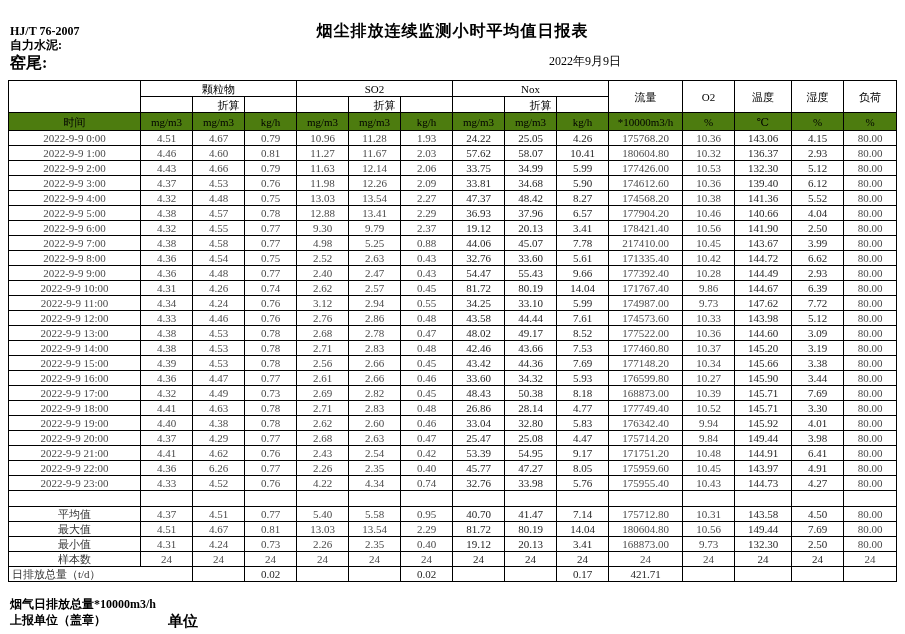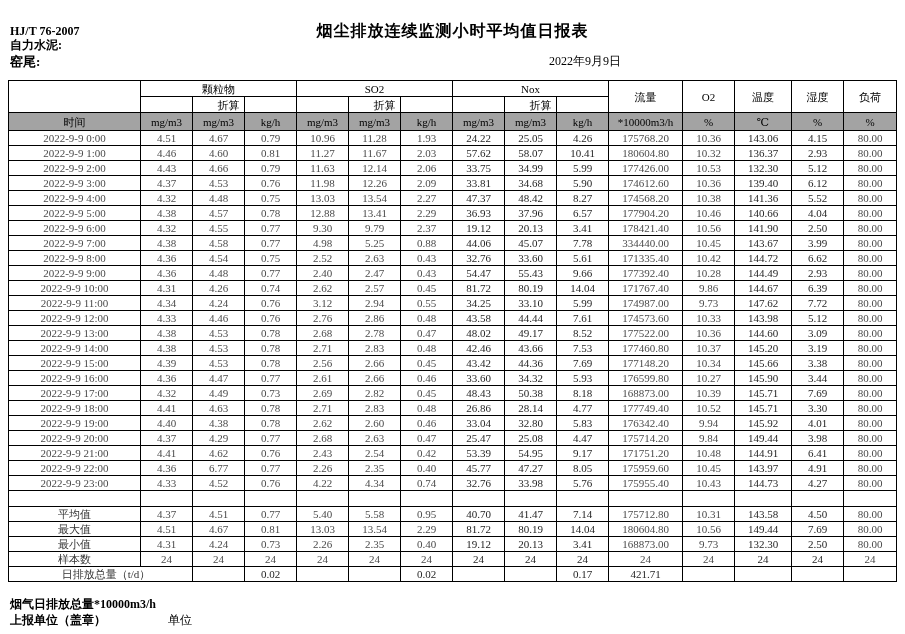--- a/index.html
+++ b/index.html
@@ -3,40 +3,40 @@
 <meta charset="utf-8">
 <style>
   html,body{margin:0;padding:0;}
   body{
     width:905px;height:634px;position:relative;background:#fff;
     font-family:"Liberation Serif","DejaVu Serif",serif;color:#000;
   }
   .std{position:absolute;left:10px;top:6px;font-weight:bold;font-size:12px;margin-top:18px;}
   .title{position:absolute;left:0;top:21px;width:100%;text-align:center;font-weight:bold;font-size:16px;letter-spacing:1px;}
   .company{position:absolute;left:10px;top:37px;font-weight:bold;font-size:12px;}
-  .location{position:absolute;left:10px;top:53px;font-weight:bold;font-size:13px;}
+  .location{position:absolute;left:10px;top:53px;font-weight:bold;font-size:16px;}
   .date{position:absolute;left:549px;top:53px;font-size:12px;}
   table.report{position:absolute;left:8px;top:80px;border-collapse:collapse;table-layout:fixed;}
   table.report td{
     border:1px solid #000;text-align:center;vertical-align:middle;
     font-size:11px;height:14px;line-height:14px;padding:0;
     white-space:nowrap;overflow:hidden;color:#000;
   }
   thead tr.grp td{height:15px;}
   thead tr.conv td{height:15px;padding-left:20px;}
-  thead tr.units td{background:#a3a3a3;height:17px;}
+  thead tr.units td{background:#4d7c0f;height:17px;}
   tbody td.lt{color:#4a4a4a;}
   tbody td.dk{color:#1f1f1f;}
   tbody td.time{color:#4a4a4a;}
   tbody tr.spacer td{height:15px;}
   tbody td.slabel{color:#333;}
-  tbody td.dlabel{text-align:center;padding-left:11px;color:#333;}
+  tbody td.dlabel{text-align:left;padding-left:3px;color:#333;}
   .flue{position:absolute;left:10px;top:596px;font-weight:bold;font-size:12px;}
   .report-unit{position:absolute;left:10px;top:612px;font-weight:bold;font-size:12px;}
-  .unit-word{position:absolute;left:168px;top:612px;font-weight:normal;font-size:12px;}
+  .unit-word{position:absolute;left:168px;top:612px;font-weight:bold;font-size:15px;}
 </style>
 </head>
 <body>
 
 <div class="std">HJ/T 76-2007</div>
 <div class="title">烟尘排放连续监测小时平均值日报表</div>
 <div class="company">自力水泥:</div>
 <div class="location">窑尾:</div>
 <div class="date">2022年9月9日</div>
 
@@ -223,21 +223,21 @@
         <td class="time">2022-9-9 7:00</td>
         <td class="lt">4.38</td>
         <td class="lt">4.58</td>
         <td class="lt">0.77</td>
         <td class="lt">4.98</td>
         <td class="lt">5.25</td>
         <td class="lt">0.88</td>
         <td class="dk">44.06</td>
         <td class="dk">45.07</td>
         <td class="dk">7.78</td>
-        <td class="lt">334440.00</td>
+        <td class="lt">217410.00</td>
         <td class="lt">10.45</td>
         <td class="dk">143.67</td>
         <td class="dk">3.99</td>
         <td class="lt">80.00</td>
       </tr>
       <tr>
         <td class="time">2022-9-9 8:00</td>
         <td class="lt">4.36</td>
         <td class="lt">4.54</td>
         <td class="lt">0.75</td>
@@ -470,21 +470,21 @@
         <td class="dk">9.17</td>
         <td class="lt">171751.20</td>
         <td class="lt">10.48</td>
         <td class="dk">144.91</td>
         <td class="dk">6.41</td>
         <td class="lt">80.00</td>
       </tr>
       <tr>
         <td class="time">2022-9-9 22:00</td>
         <td class="lt">4.36</td>
-        <td class="lt">6.77</td>
+        <td class="lt">6.26</td>
         <td class="lt">0.77</td>
         <td class="lt">2.26</td>
         <td class="lt">2.35</td>
         <td class="lt">0.40</td>
         <td class="dk">45.77</td>
         <td class="dk">47.27</td>
         <td class="dk">8.05</td>
         <td class="lt">175959.60</td>
         <td class="lt">10.45</td>
         <td class="dk">143.97</td>

